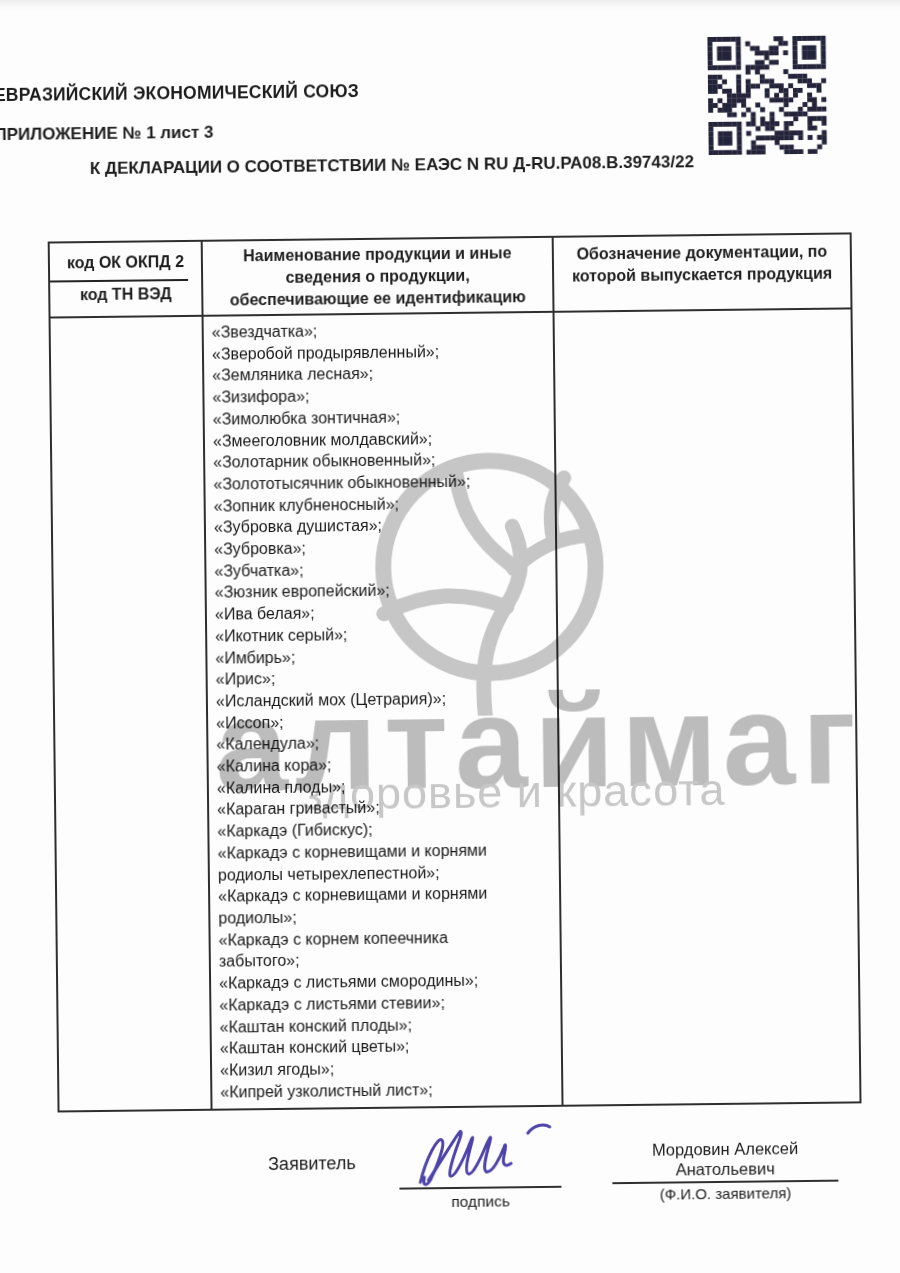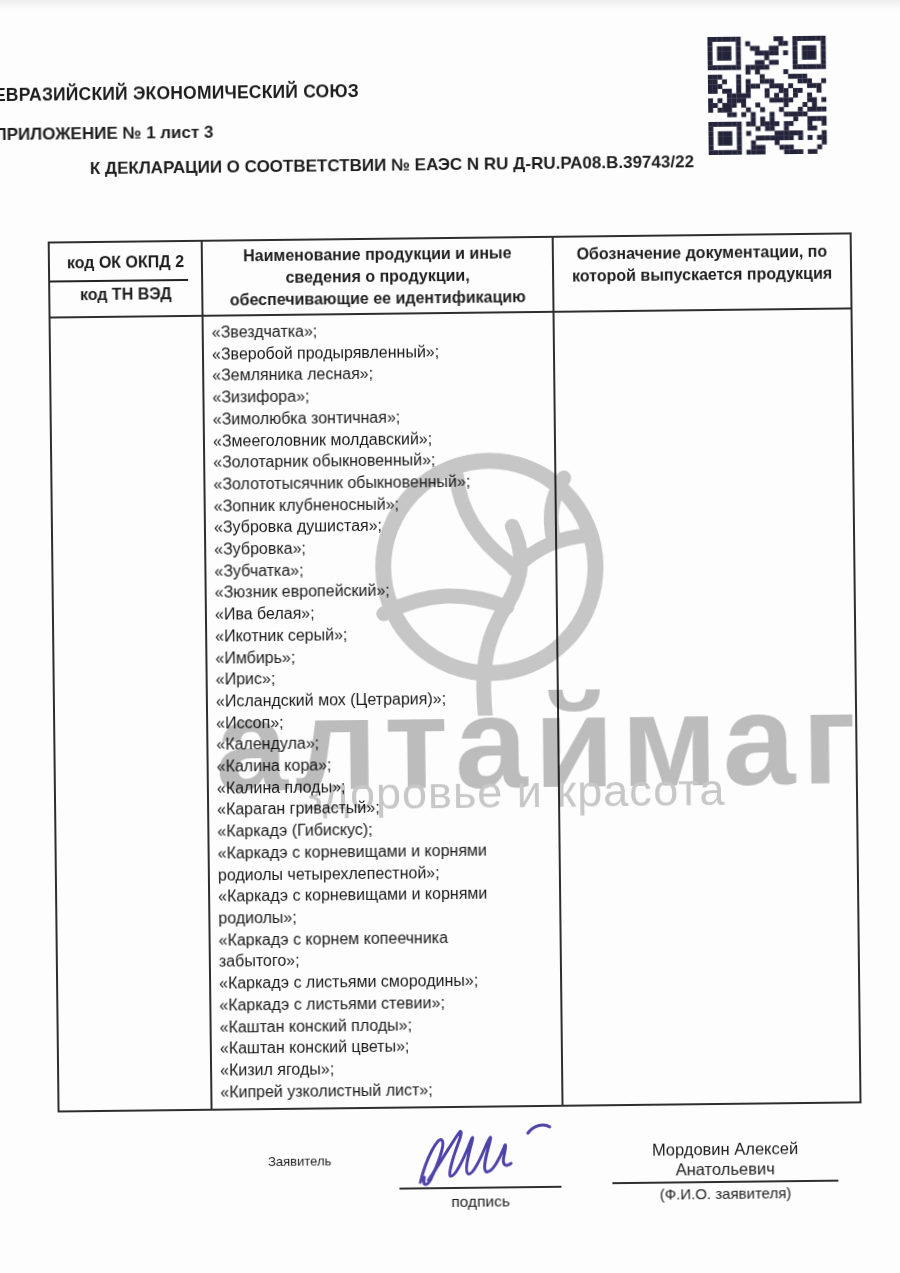--- a/index.html
+++ b/index.html
@@ -34,21 +34,21 @@
   .products{padding:5px 4px 0 8px;font-size:16px;line-height:21.7px;color:#191919;}
   .products .item{white-space:pre-line;}
 
   
   .wm{position:absolute;inset:0;pointer-events:none;mix-blend-mode:multiply;z-index:20;}
   .wm .tree{position:absolute;left:352px;top:440px;}
   .wm .brand{position:absolute;left:214px;top:678px;font-weight:bold;font-size:130px;letter-spacing:7px;color:#bcbcbc;line-height:1;}
   .wm .tagline{position:absolute;left:300px;top:770px;font-size:45px;letter-spacing:1px;color:#c7c7c7;line-height:1;}
 
   
-  .applicant{position:absolute;left:262px;top:1152px;font-size:13px;}
+  .applicant{position:absolute;left:262px;top:1152px;font-size:18px;}
   .sig-svg{position:absolute;left:404px;top:1116px;}
   .sig-line{position:absolute;left:393px;top:1187px;width:162px;height:0;border-top:2px solid #2f2f2f;}
   .sig-caption{position:absolute;left:393px;top:1193px;width:162px;text-align:center;font-size:15.5px;}
   .name-block{position:absolute;left:606px;top:1143px;width:226px;text-align:center;font-size:16.5px;line-height:19.5px;}
   .name-line{position:absolute;left:606px;top:1184px;width:226px;height:0;border-top:2px solid #2f2f2f;}
   .name-caption{position:absolute;left:606px;top:1188px;width:226px;text-align:center;font-size:15px;}
 </style>
 </head>
 <body>
 

